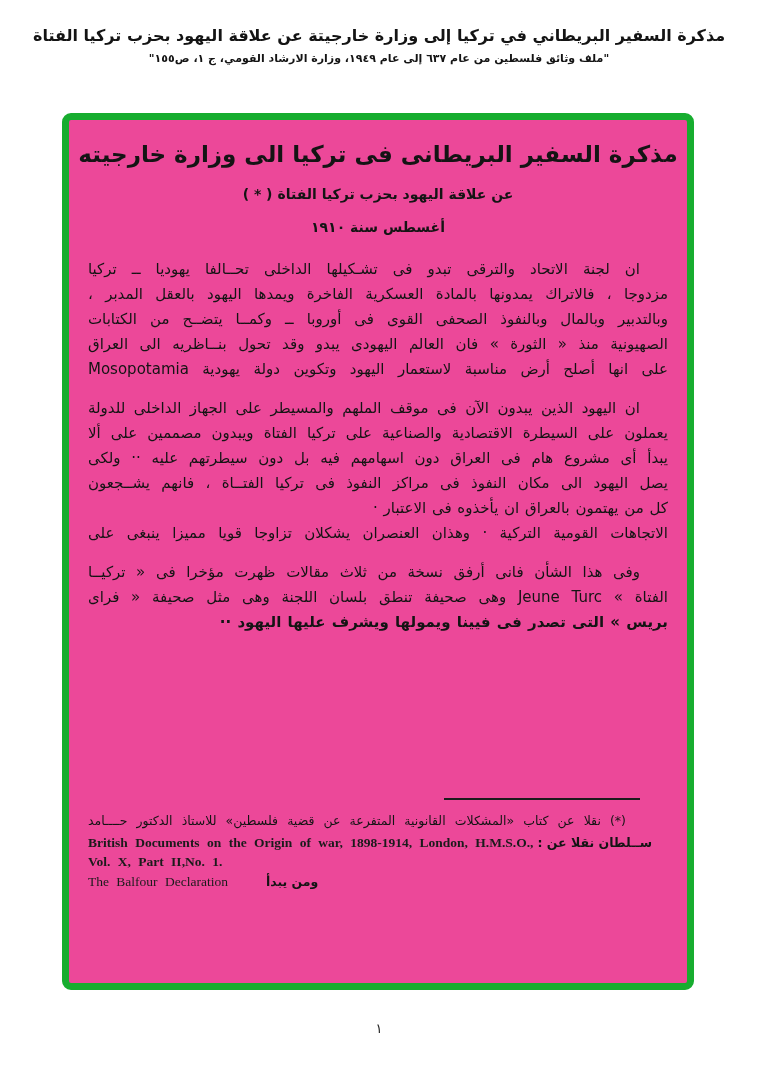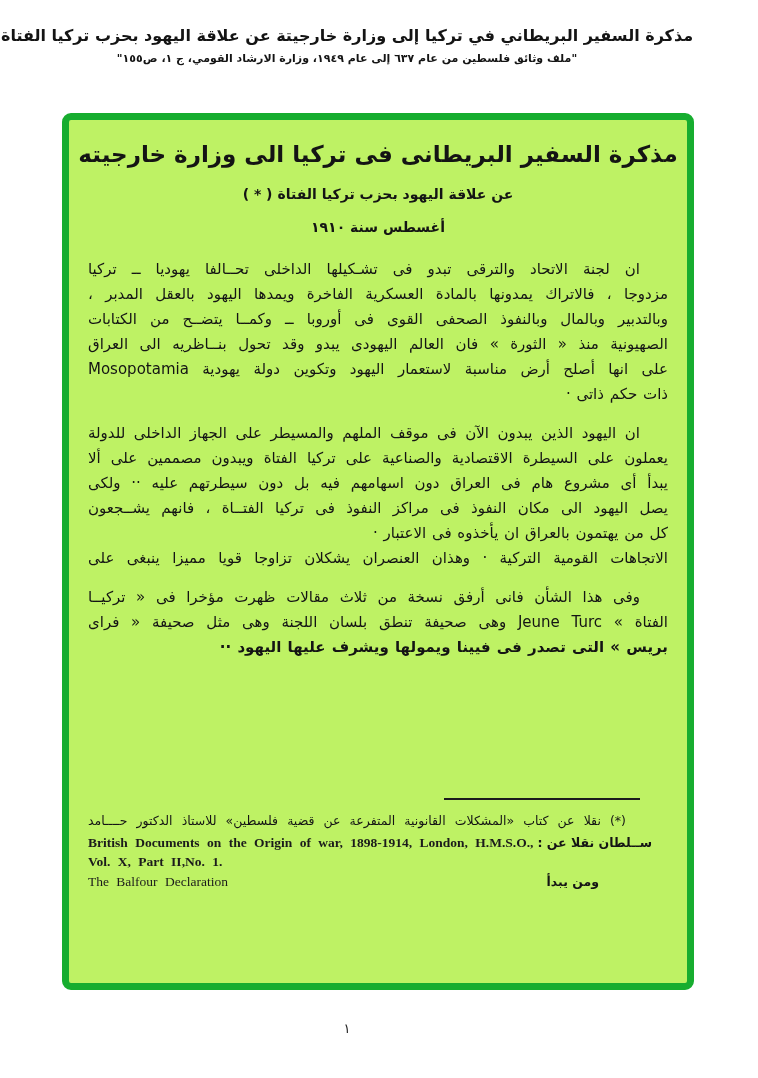--- a/index.html
+++ b/index.html
@@ -1,39 +1,39 @@
 <!DOCTYPE html>
 <html lang="ar"><head>
 <meta charset="utf-8">
 <style>
   * { box-sizing: border-box; }
   html, body { margin: 0; padding: 0; }
   body { background: #ffffff; }
   .page {
     position: relative;
-    width: 694px; height: 1078px;
+    width: 758px; height: 1078px;
     background: #ffffff;
     color: #141414;
     font-family: "DejaVu Sans", sans-serif;
     overflow: hidden;
   }
 
   
   .header { position: absolute; top: 26px; left: 0; right: 0; text-align: center; direction: rtl; }
   .header-title { font-size: 16px; font-weight: bold; letter-spacing: 0; }
   .header-source { font-size: 11px; font-weight: bold; margin-top: 7px; }
 
   
   .doc-box {
     position: absolute;
     left: 62px; top: 113px;
     width: 632px; height: 877px;
     border: 7px solid #17ad2f;
     border-radius: 9px;
-    background: #bef264;
+    background: #ec4899;
   }
   .doc-title   { margin-top: 17px; text-align: center; direction: rtl; font-weight: bold; font-size: 23px; line-height: 34px; }
   .doc-subtitle{ margin-top: 13px; text-align: center; direction: rtl; font-weight: bold; font-size: 14px; line-height: 20px; }
   .doc-date    { margin-top: 13px; text-align: center; direction: rtl; font-weight: bold; font-size: 14px; line-height: 20px; }
 
   .body-text { margin: 20px 19px 0 19px; }
   .para { margin-bottom: 14px; }
   .line {
     direction: rtl;
     font-size: 15px;
@@ -56,21 +56,21 @@
     line-height: 18px;
     text-align: justify;
     text-align-last: justify;
     padding-right: 26px;
   }
   .fn-row { display: flex; justify-content: space-between; align-items: baseline; margin-top: 5px; }
   .fn-en { font-family: "Liberation Serif", serif; font-size: 13.5px; word-spacing: 4px; color: #1b1b1b; }
   .fn-en.b { font-weight: 600; }
   .fn-ar { direction: rtl; font-size: 12.5px; font-weight: bold; }
   .fn-line3 { margin-top: 3px; }
-  .fn-row4 { display: flex; justify-content: space-between; gap: 52px; align-items: baseline; margin-top: 4px; margin-right: 53px; }
+  .fn-row4 { display: flex; justify-content: flex-start; gap: 38px; align-items: baseline; margin-top: 4px; margin-right: 53px; }
 
   
   .page-number { position: absolute; bottom: 42px; left: 0; right: 0; text-align: center; font-size: 13px; color: #222; }
 </style>
 </head>
 <body>
 
 <div class="page">
 
   <div class="header">
@@ -84,21 +84,20 @@
     <div class="doc-date">أغسطس سنة ١٩١٠</div>
 
     <div class="body-text">
 
       <div class="para">
         <div class="line first">ان لجنة الاتحاد والترقى تبدو فى تشـكيلها الداخلى تحــالفا يهوديا ــ تركيا</div>
         <div class="line">مزدوجا ، فالاتراك يمدونها بالمادة العسكرية الفاخرة ويمدها اليهود بالعقل المدبر ،</div>
         <div class="line">وبالتدبير وبالمال وبالنفوذ الصحفى القوى فى أوروبا ــ وكمــا يتضــح من الكتابات</div>
         <div class="line">الصهيونية منذ « الثورة » فان العالم اليهودى يبدو وقد تحول بنــاظريه الى العراق</div>
         <div class="line">على انها أصلح أرض مناسبة لاستعمار اليهود وتكوين دولة يهودية Mosopotamia</div>
-        <div class="line last">ذات حكم ذاتى ·</div>
       </div>
 
       <div class="para">
         <div class="line first">ان اليهود الذين يبدون الآن فى موقف الملهم والمسيطر على الجهاز الداخلى للدولة</div>
         <div class="line">يعملون على السيطرة الاقتصادية والصناعية على تركيا الفتاة ويبدون مصممين على ألا</div>
         <div class="line">يبدأ أى مشروع هام فى العراق دون اسهامهم فيه بل دون سيطرتهم عليه ·· ولكى</div>
         <div class="line">يصل اليهود الى مكان النفوذ فى مراكز النفوذ فى تركيا الفتــاة ، فانهم يشــجعون</div>
         <div class="line last">كل من يهتمون بالعراق ان يأخذوه فى الاعتبار ·</div>
         <div class="line">الاتجاهات القومية التركية · وهذان العنصران يشكلان تزاوجا قويا مميزا ينبغى على</div>
       </div>

